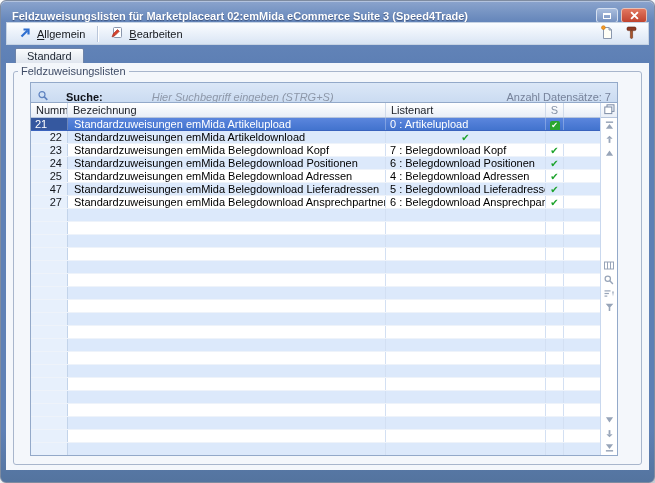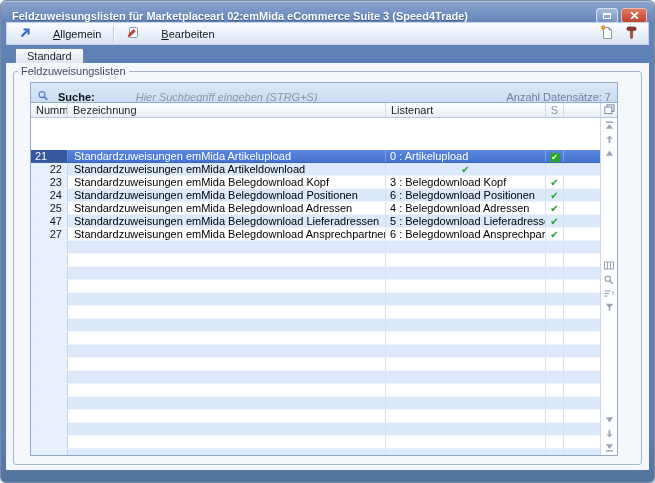--- a/index.html
+++ b/index.html
@@ -22,21 +22,21 @@
   .wbtn.restore{background:linear-gradient(#a9bddd,#7792c0);border:1px solid #d6e0f0;}
   .wbtn.close{width:26px;background:linear-gradient(#e2775f,var(--close-red,#c0432f));border:1px solid #e8c0b4;}
   .restore-glyph{display:block;width:8px;height:6px;border:1px solid #fff;border-top-width:2px;background:transparent;}
 
   
   .toolbar{
     position:absolute;left:5px;right:5px;top:21px;height:23px;
     background:linear-gradient(#fbfdff,#e2ebf7 75%,#d8e4f3);
     border:1px solid #c6d3e4;display:flex;align-items:center;padding:0 8px;gap:6px;
   }
-  .tb-item{display:flex;align-items:center;gap:22px;padding:1px 4px;border-radius:2px;}
+  .tb-item{display:flex;align-items:center;gap:6px;padding:1px 4px;border-radius:2px;}
   .tb-label{color:#15181d;}
   u{text-decoration:underline;}
   .tb-sep{width:1px;height:16px;background:#b9c6da;margin:0 2px;box-shadow:1px 0 0 #fff;}
   .tb-spacer{flex:1;}
   .tb-icon{display:flex;align-items:center;justify-content:center;width:18px;height:18px;}
 
   
   .tabstrip{position:absolute;left:5px;top:47px;height:15px;display:flex;align-items:flex-end;}
   .tab{
     margin-left:9px;height:15px;line-height:15px;padding:0 11px;
@@ -47,38 +47,38 @@
 
   
   .content{position:absolute;left:5px;right:5px;top:62px;bottom:12px;background:#f4f7fb;}
   .groupbox{position:absolute;left:7px;right:7px;top:8px;bottom:5px;border:1px solid #a8b6cc;border-radius:3px;}
   .gb-label{position:absolute;top:-7px;left:4px;background:#f4f7fb;padding:0 3px;color:#3f4c66;}
 
   
   .searchbar{
     position:absolute;left:16px;right:23px;top:10px;height:30px;
     background:linear-gradient(#dbe7f7,#c3d6ef);
-    border:1px solid #93a9c9;display:flex;align-items:center;padding:0 6px;gap:9px;
+    border:1px solid #93a9c9;display:flex;align-items:center;padding:0 6px;gap:17px;
   }
   .s-label{font-weight:bold;color:#10131a;}
   .s-ph{font-style:italic;color:#8d97a8;margin-left:32px;}
   .s-count{margin-left:auto;color:#76829a;}
 
   
   .grid{
     position:absolute;left:16px;right:23px;top:30px;bottom:8px;
     border:1px solid #93a9c9;background:#fff;display:flex;overflow:hidden;
   }
   .grid-main{flex:1;display:flex;flex-direction:column;overflow:hidden;}
   .grid-header{display:grid;grid-template-columns:37px 1fr 160px 18px 36px;height:15px;flex:0 0 15px;
     background:linear-gradient(#ffffff,#e8eef7);border-bottom:1px solid #b6c5dc;}
   .hcell{border-right:1px solid #d0dbeb;padding:1px 0 0 5px;color:#20242c;overflow:hidden;white-space:nowrap;}
   .hcell.h-s{text-align:center;padding-left:0;color:#8592a6;}
   .hcell.h-blank{border-right:none;}
-  .grid-body{flex:1;overflow:hidden;margin-top:32px;}
+  .grid-body{flex:1;overflow:hidden;}
   .grow{display:grid;grid-template-columns:37px 1fr 160px 18px 36px;height:13px;line-height:12px;border-bottom:1px solid #eef3fa;background:#fff;}
   .grow.stripe{background:var(--stripe,#dce9fb);}
   .grow.sel{background:linear-gradient(#5b86dd,var(--selection,#4273ce));color:#fff;border-bottom-color:#3a63bd;}
   .cell{border-right:1px solid #d3e0f3;padding:0 4px;overflow:hidden;white-space:nowrap;}
   .cell.num{background:var(--number-column,#e7f0fc);text-align:right;padding-right:5px;border-right-color:#c3d4ea;color:#14171d;}
   .grow.sel .cell{border-right-color:rgba(255,255,255,.28);}
   .grow.sel .cell.num{background:var(--selection-dark,#35589f);color:#fff;text-align:left;padding-left:4px;}
   .cell.bez{padding-left:6px;}
   .cell.chk{text-align:center;padding:0;}
   .cell.blank{border-right:none;}
@@ -193,21 +193,21 @@
               </div>
               <div class="grow stripe">
                 <div class="cell num">22</div>
                 <div class="cell bez">Standardzuweisungen emMida Artikeldownload</div>
                 <div class="cell chk"><span class="checkmark">✔</span></div>
                 <div class="cell blank"></div>
               </div>
               <div class="grow">
                 <div class="cell num">23</div>
                 <div class="cell bez">Standardzuweisungen emMida Belegdownload Kopf</div>
-                <div class="cell lst">3 : Belegdownload Kopf</div>
+                <div class="cell lst">7 : Belegdownload Kopf</div>
                 <div class="cell chk"><span class="checkmark">✔</span></div>
                 <div class="cell blank"></div>
               </div>
               <div class="grow stripe">
                 <div class="cell num">24</div>
                 <div class="cell bez">Standardzuweisungen emMida Belegdownload Positionen</div>
                 <div class="cell lst">6 : Belegdownload Positionen</div>
                 <div class="cell chk"><span class="checkmark">✔</span></div>
                 <div class="cell blank"></div>
               </div>

